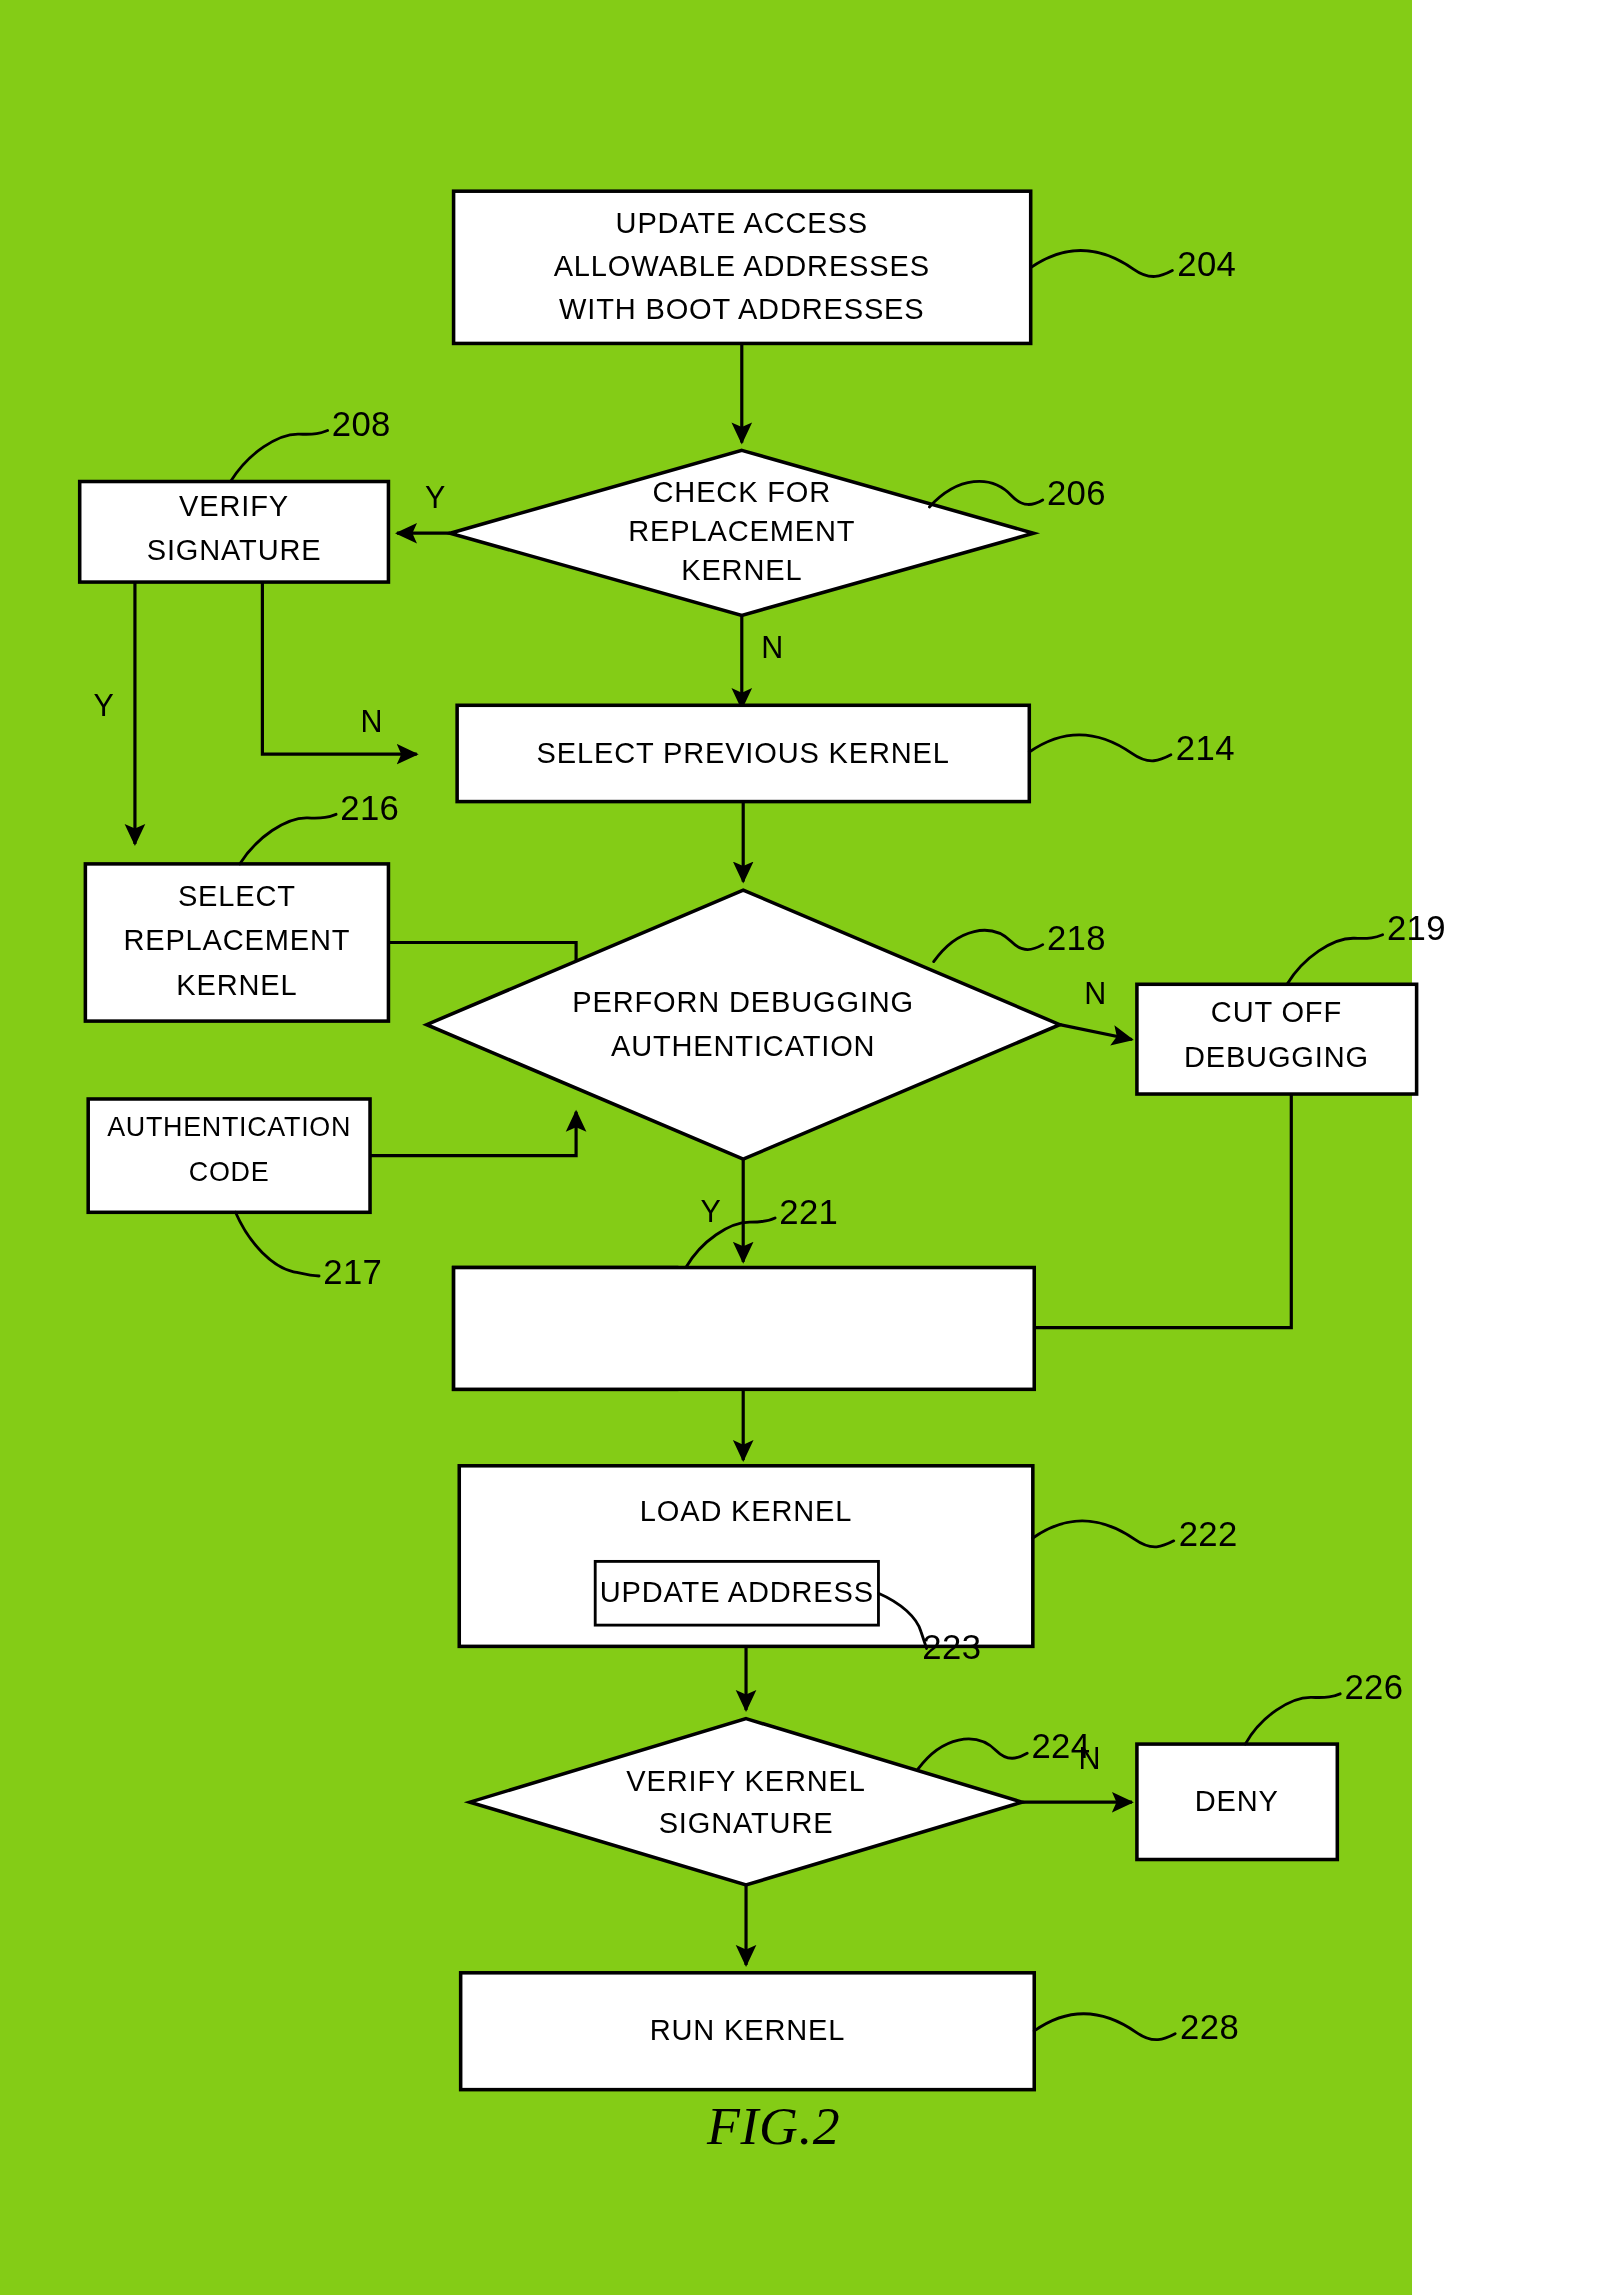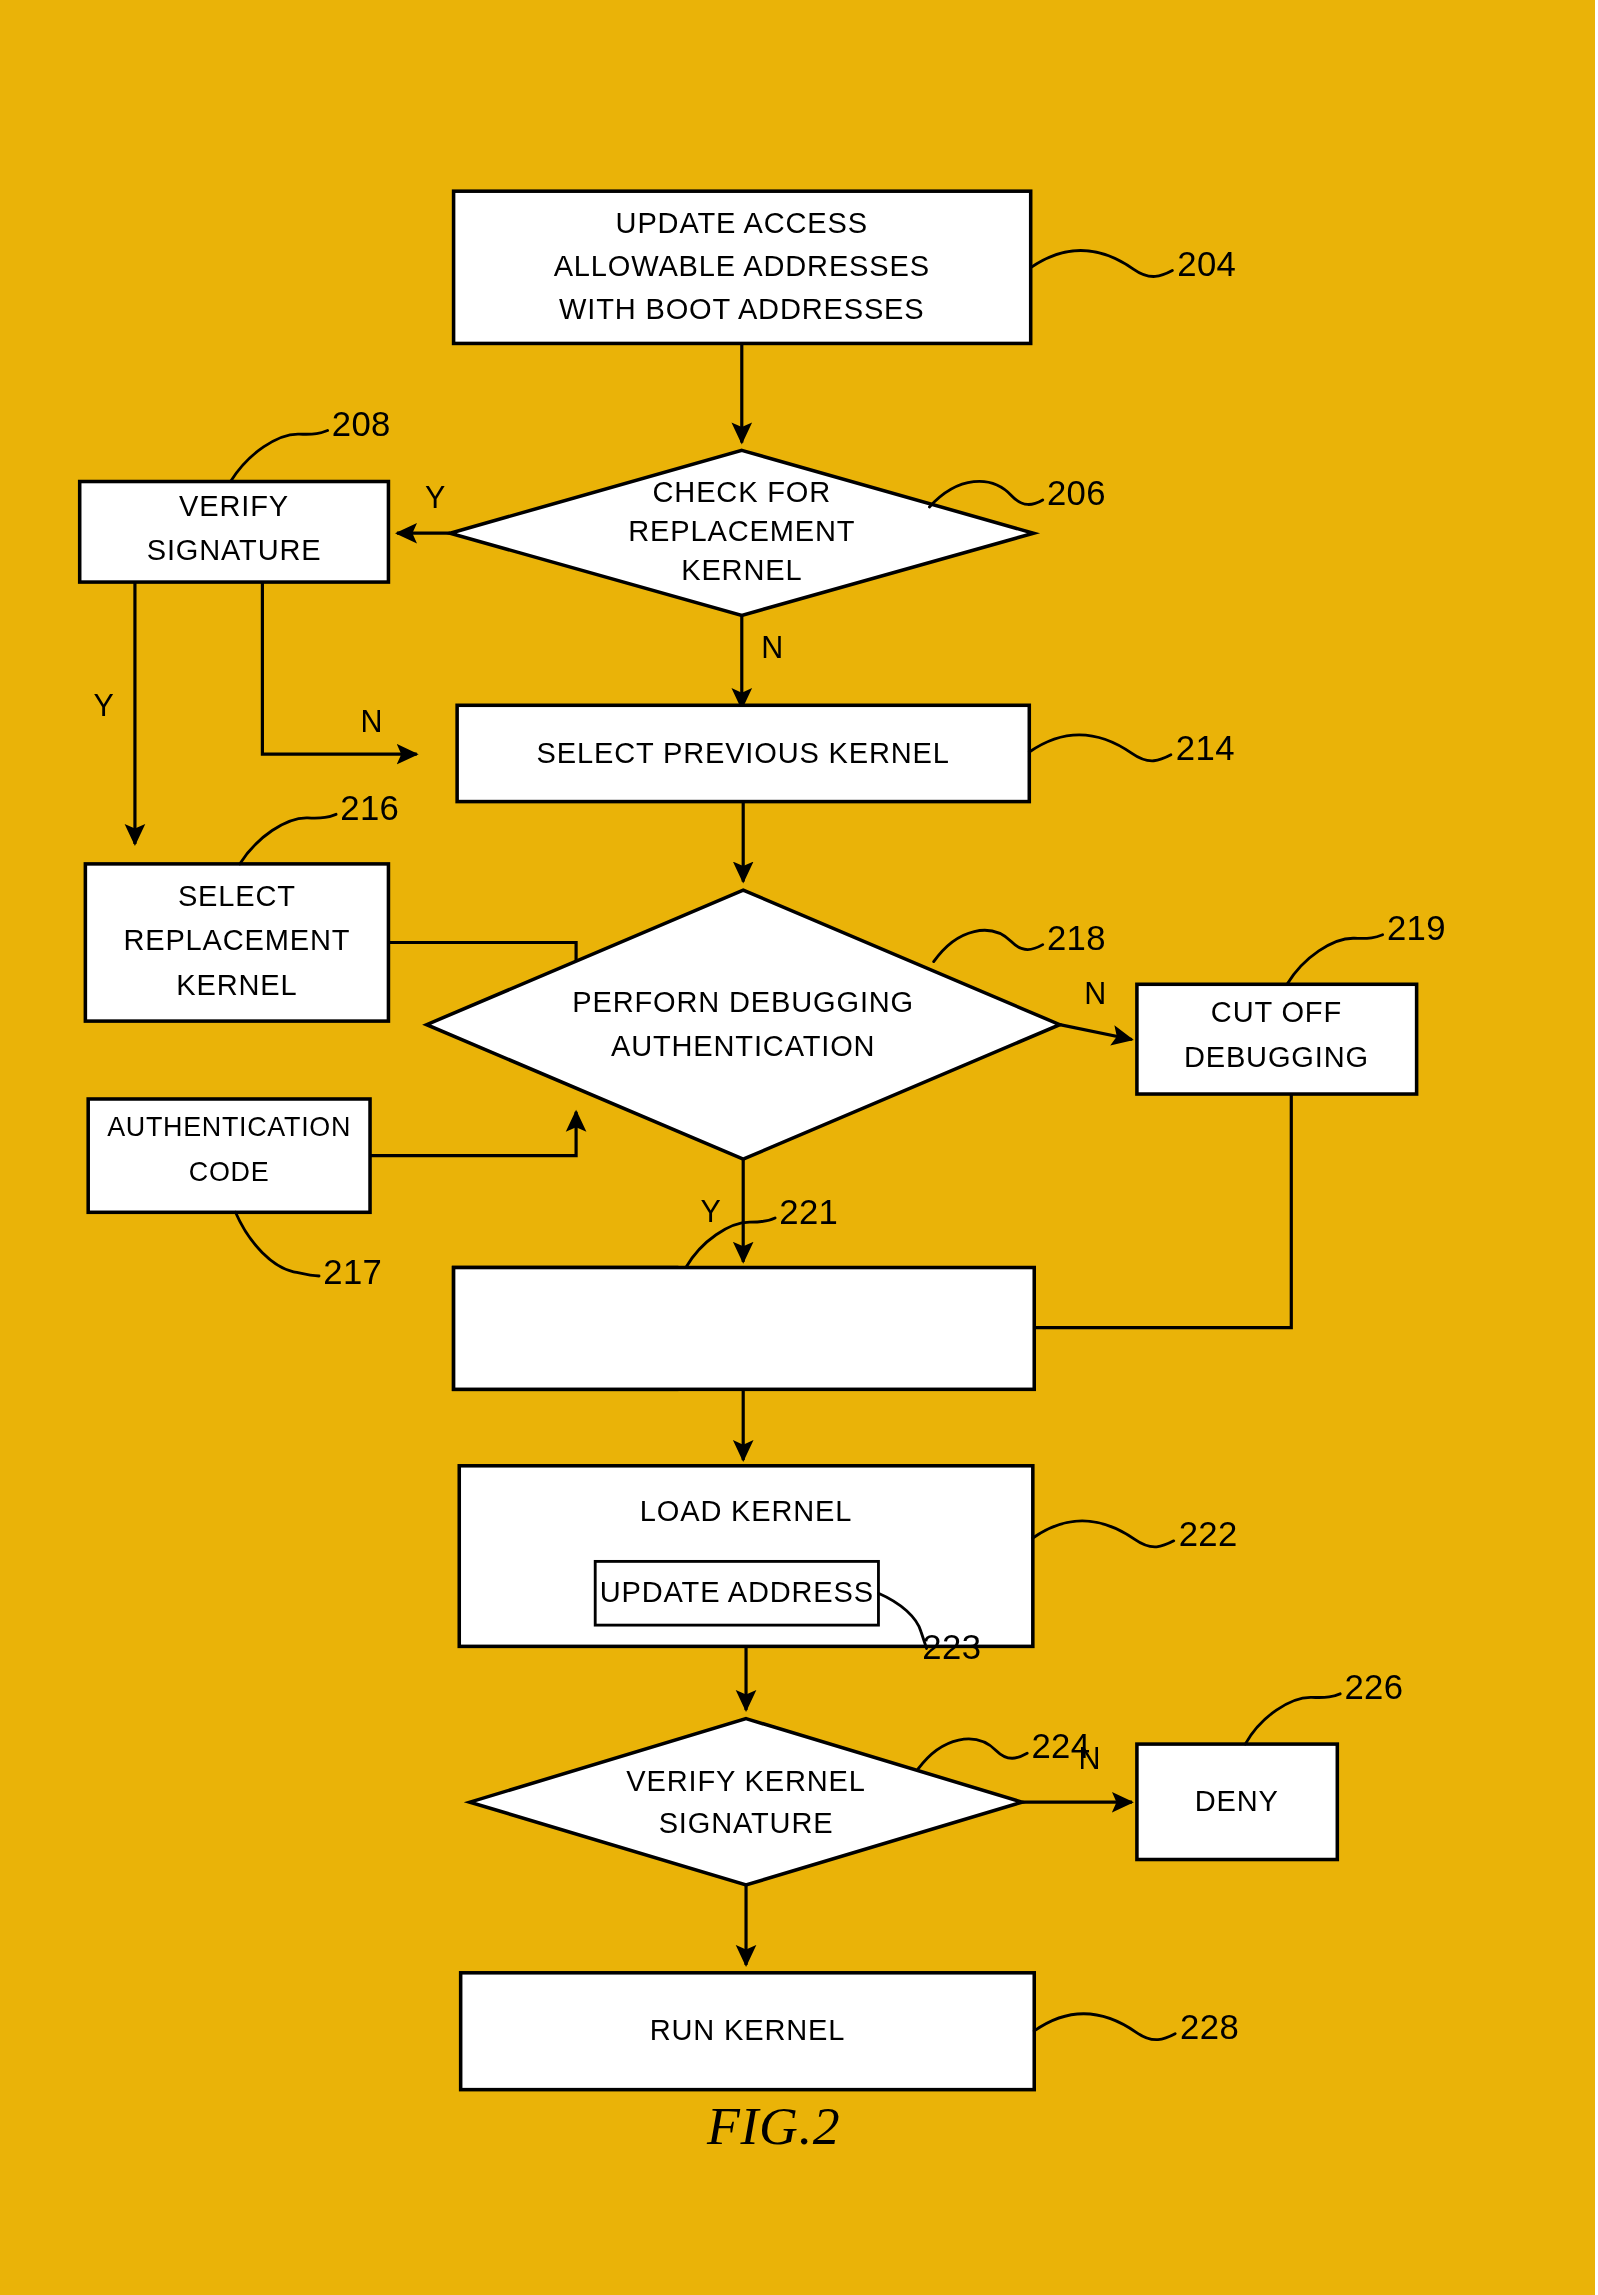--- a/index.html
+++ b/index.html
@@ -8,23 +8,23 @@
     background: #ffffff;
   }
   body {
     width: 1599px;
     height: 2295px;
     font-family: "Liberation Sans", sans-serif;
     overflow: hidden;
   }
   #figure-root {
     position: relative;
-    width: 1595px;
+    width: 1412px;
     height: 2295px;
-    background: #eab308;
+    background: #84cc16;
   }
   svg#flowchart {
     display: block;
     width: 1599px;
     height: 2295px;
   }
   .shape-outline {
     fill: #ffffff;
     stroke: #000000;
     stroke-width: 5;

